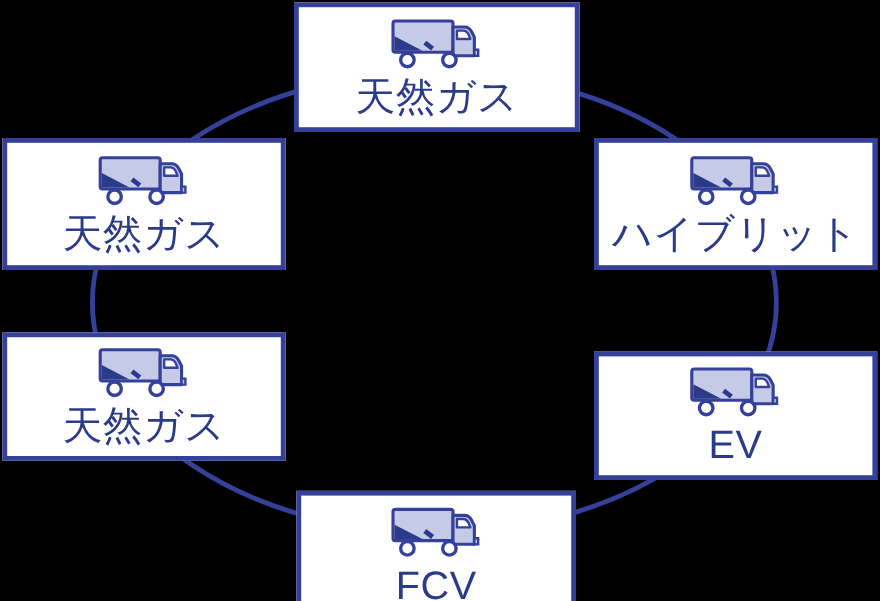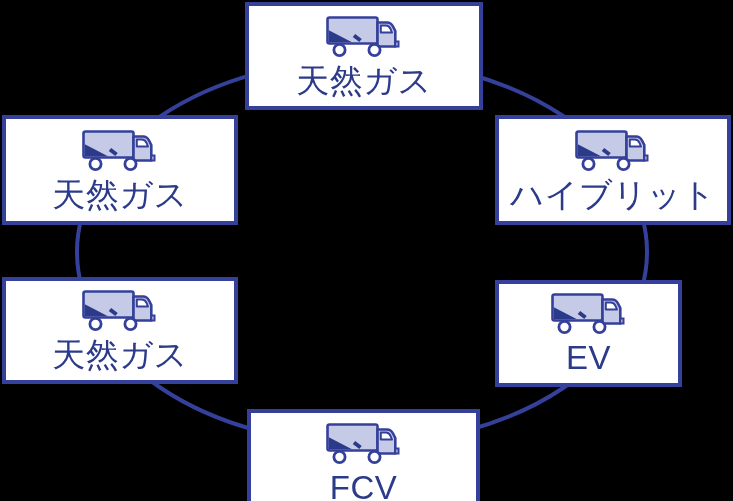--- a/index.html
+++ b/index.html
@@ -40,21 +40,21 @@
     color:var(--label-text,#2c3a8a);
     font-weight:400;
     font-size:33px;
     line-height:1.15;
     letter-spacing:0.5px;
     white-space:nowrap;
   }
   .truck{display:block;height:44px;}
   .n-natural-gas{left:245px;top:2px;width:238px;height:108px;}
   .n-hybrid     {left:495px;top:115px;width:236px;height:110px;}
-  .n-ev         {left:495px;top:280px;width:187px;height:107px;}
+  .n-ev         {left:495px;top:293px;width:236px;height:107px;}
   .n-fcv        {left:247px;top:409px;width:233px;height:108px;}
   .n-diesel     {left:2px;top:277px;width:236px;height:107px;}
   .n-gasoline   {left:2px;top:115px;width:236px;height:110px;}
 </style>
 </head>
 <body>
 
 <div class="canvas">
 
   <svg class="ring" width="733" height="501" viewBox="0 0 733 501" xmlns="http://www.w3.org/2000/svg">

